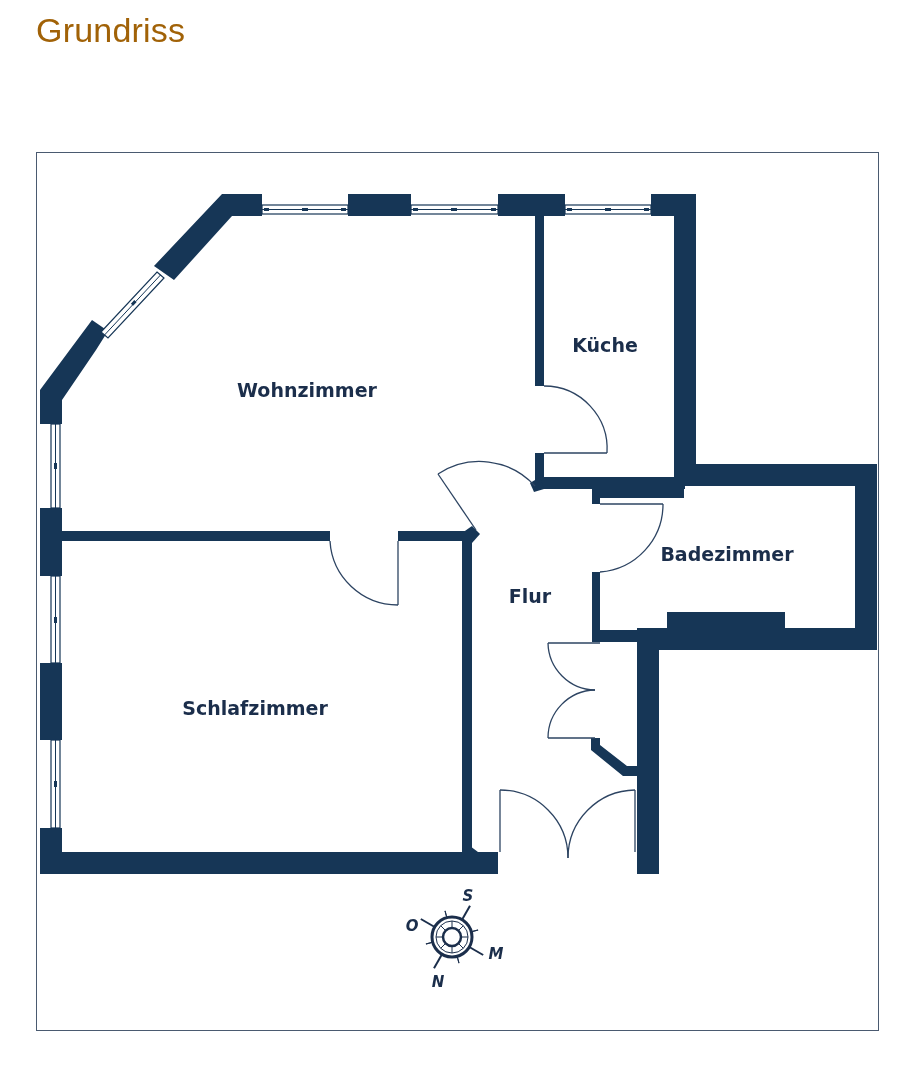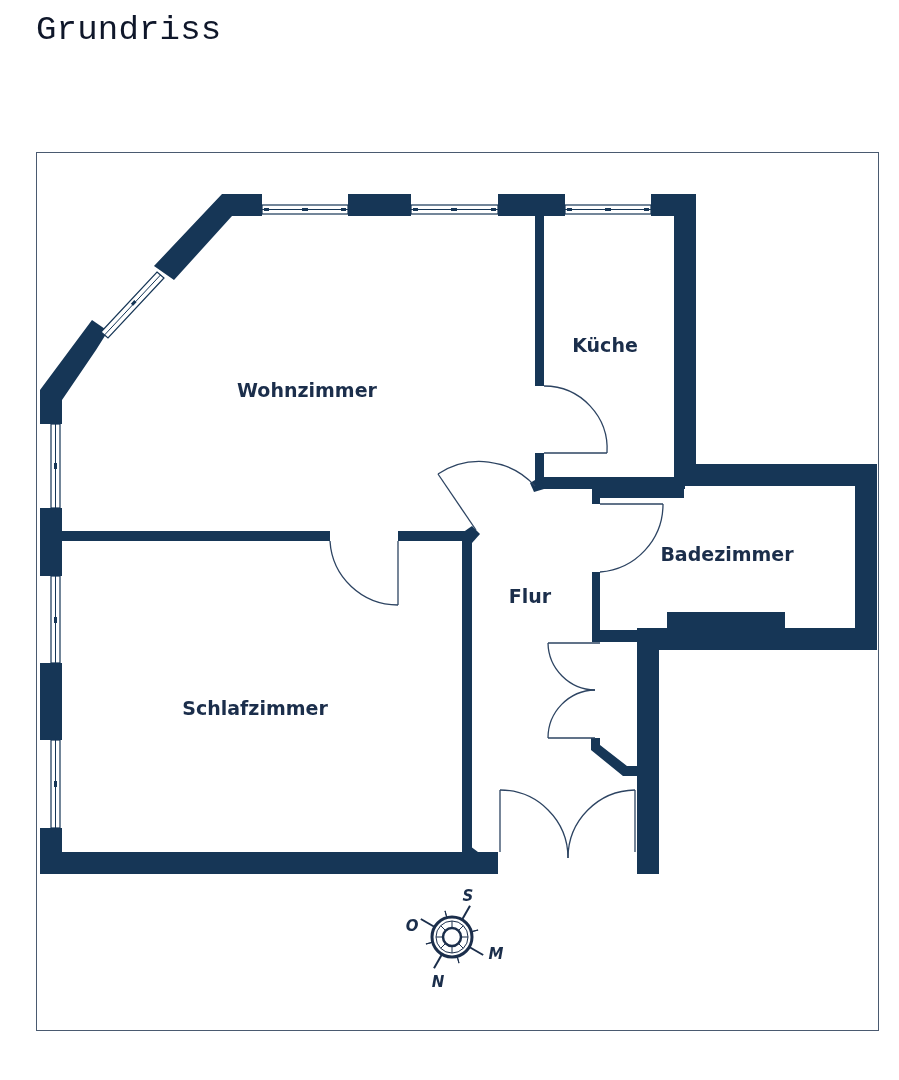--- a/index.html
+++ b/index.html
@@ -11,25 +11,25 @@
       width: 899px;
       height: 1080px;
       position: relative;
       overflow: hidden;
       font-family: "Liberation Sans", "DejaVu Sans", sans-serif;
     }
     .page-title {
       position: absolute;
       left: 36px;
       top: 8px;
-      font-family: Liberation Mono, monospace;
+      font-family: Liberation Sans, sans-serif;
       font-weight: 300;
       font-size: 34px;
       letter-spacing: 0.2px;
-      color: #0f172a;
+      color: #a16207;
       margin: 0;
       line-height: 44px;
       text-align: center;
     }
     .plan-frame {
       position: absolute;
       left: 36px;
       top: 152px;
       width: 843px;
       height: 879px;

